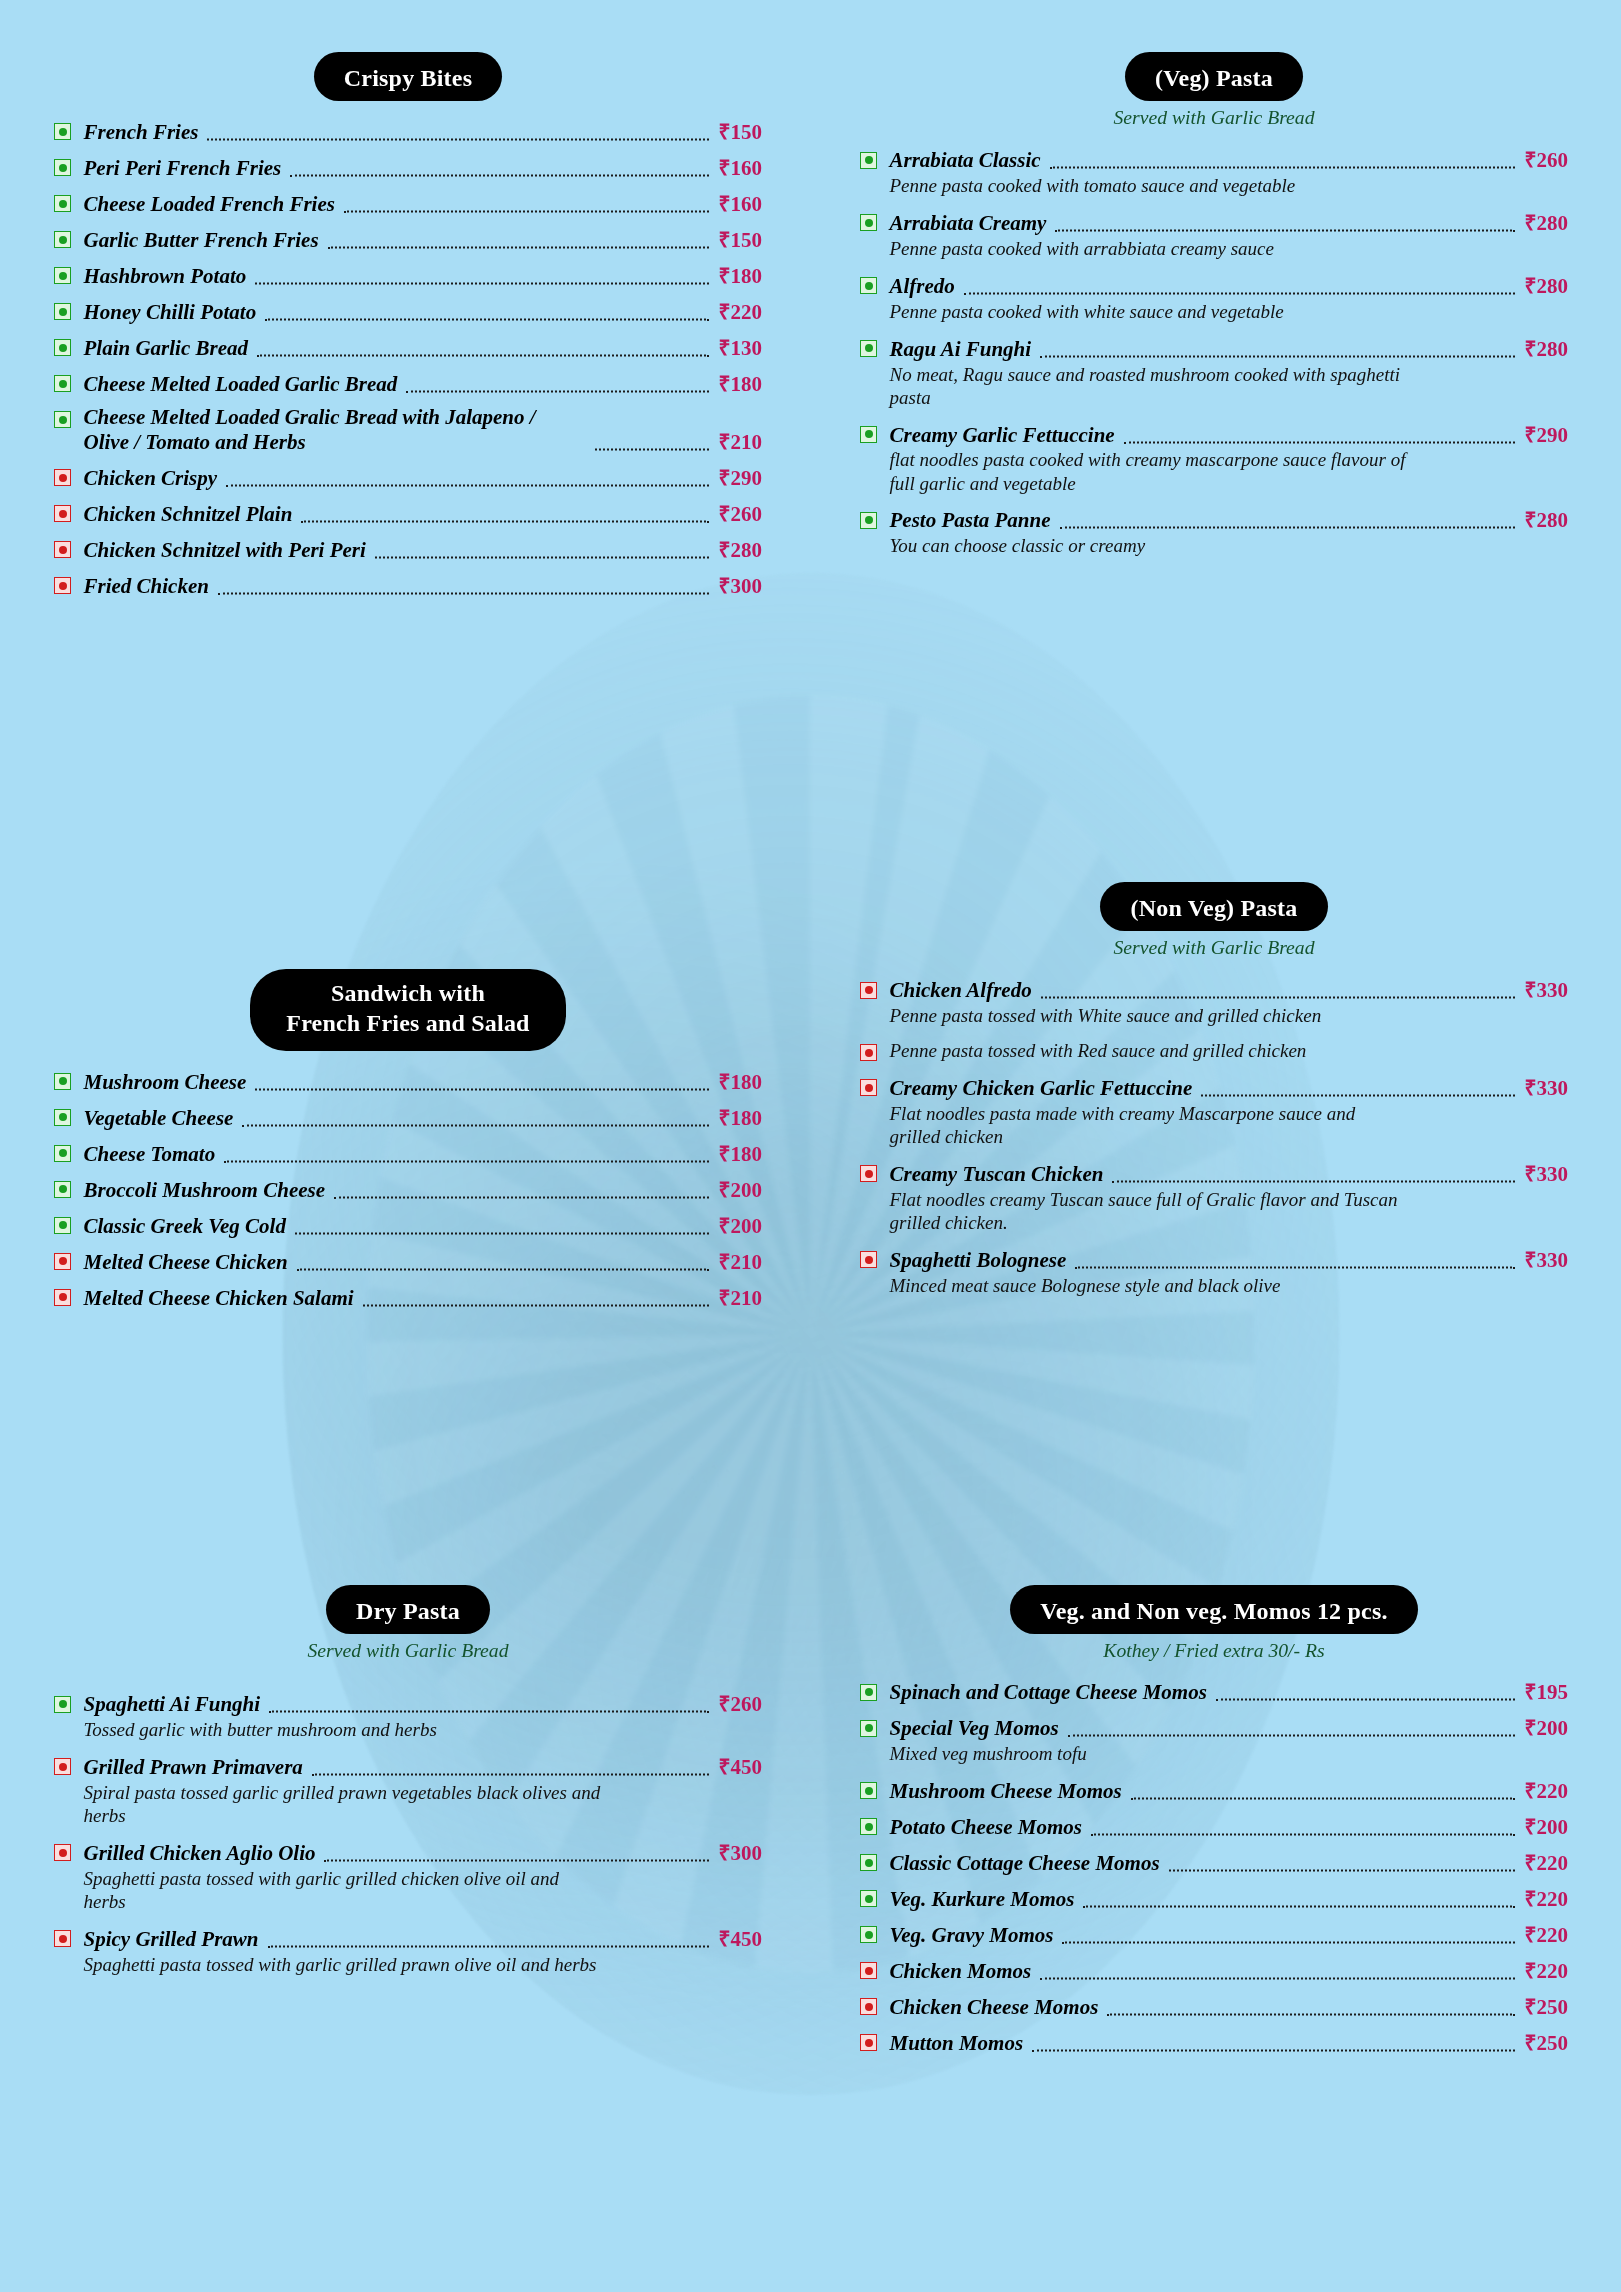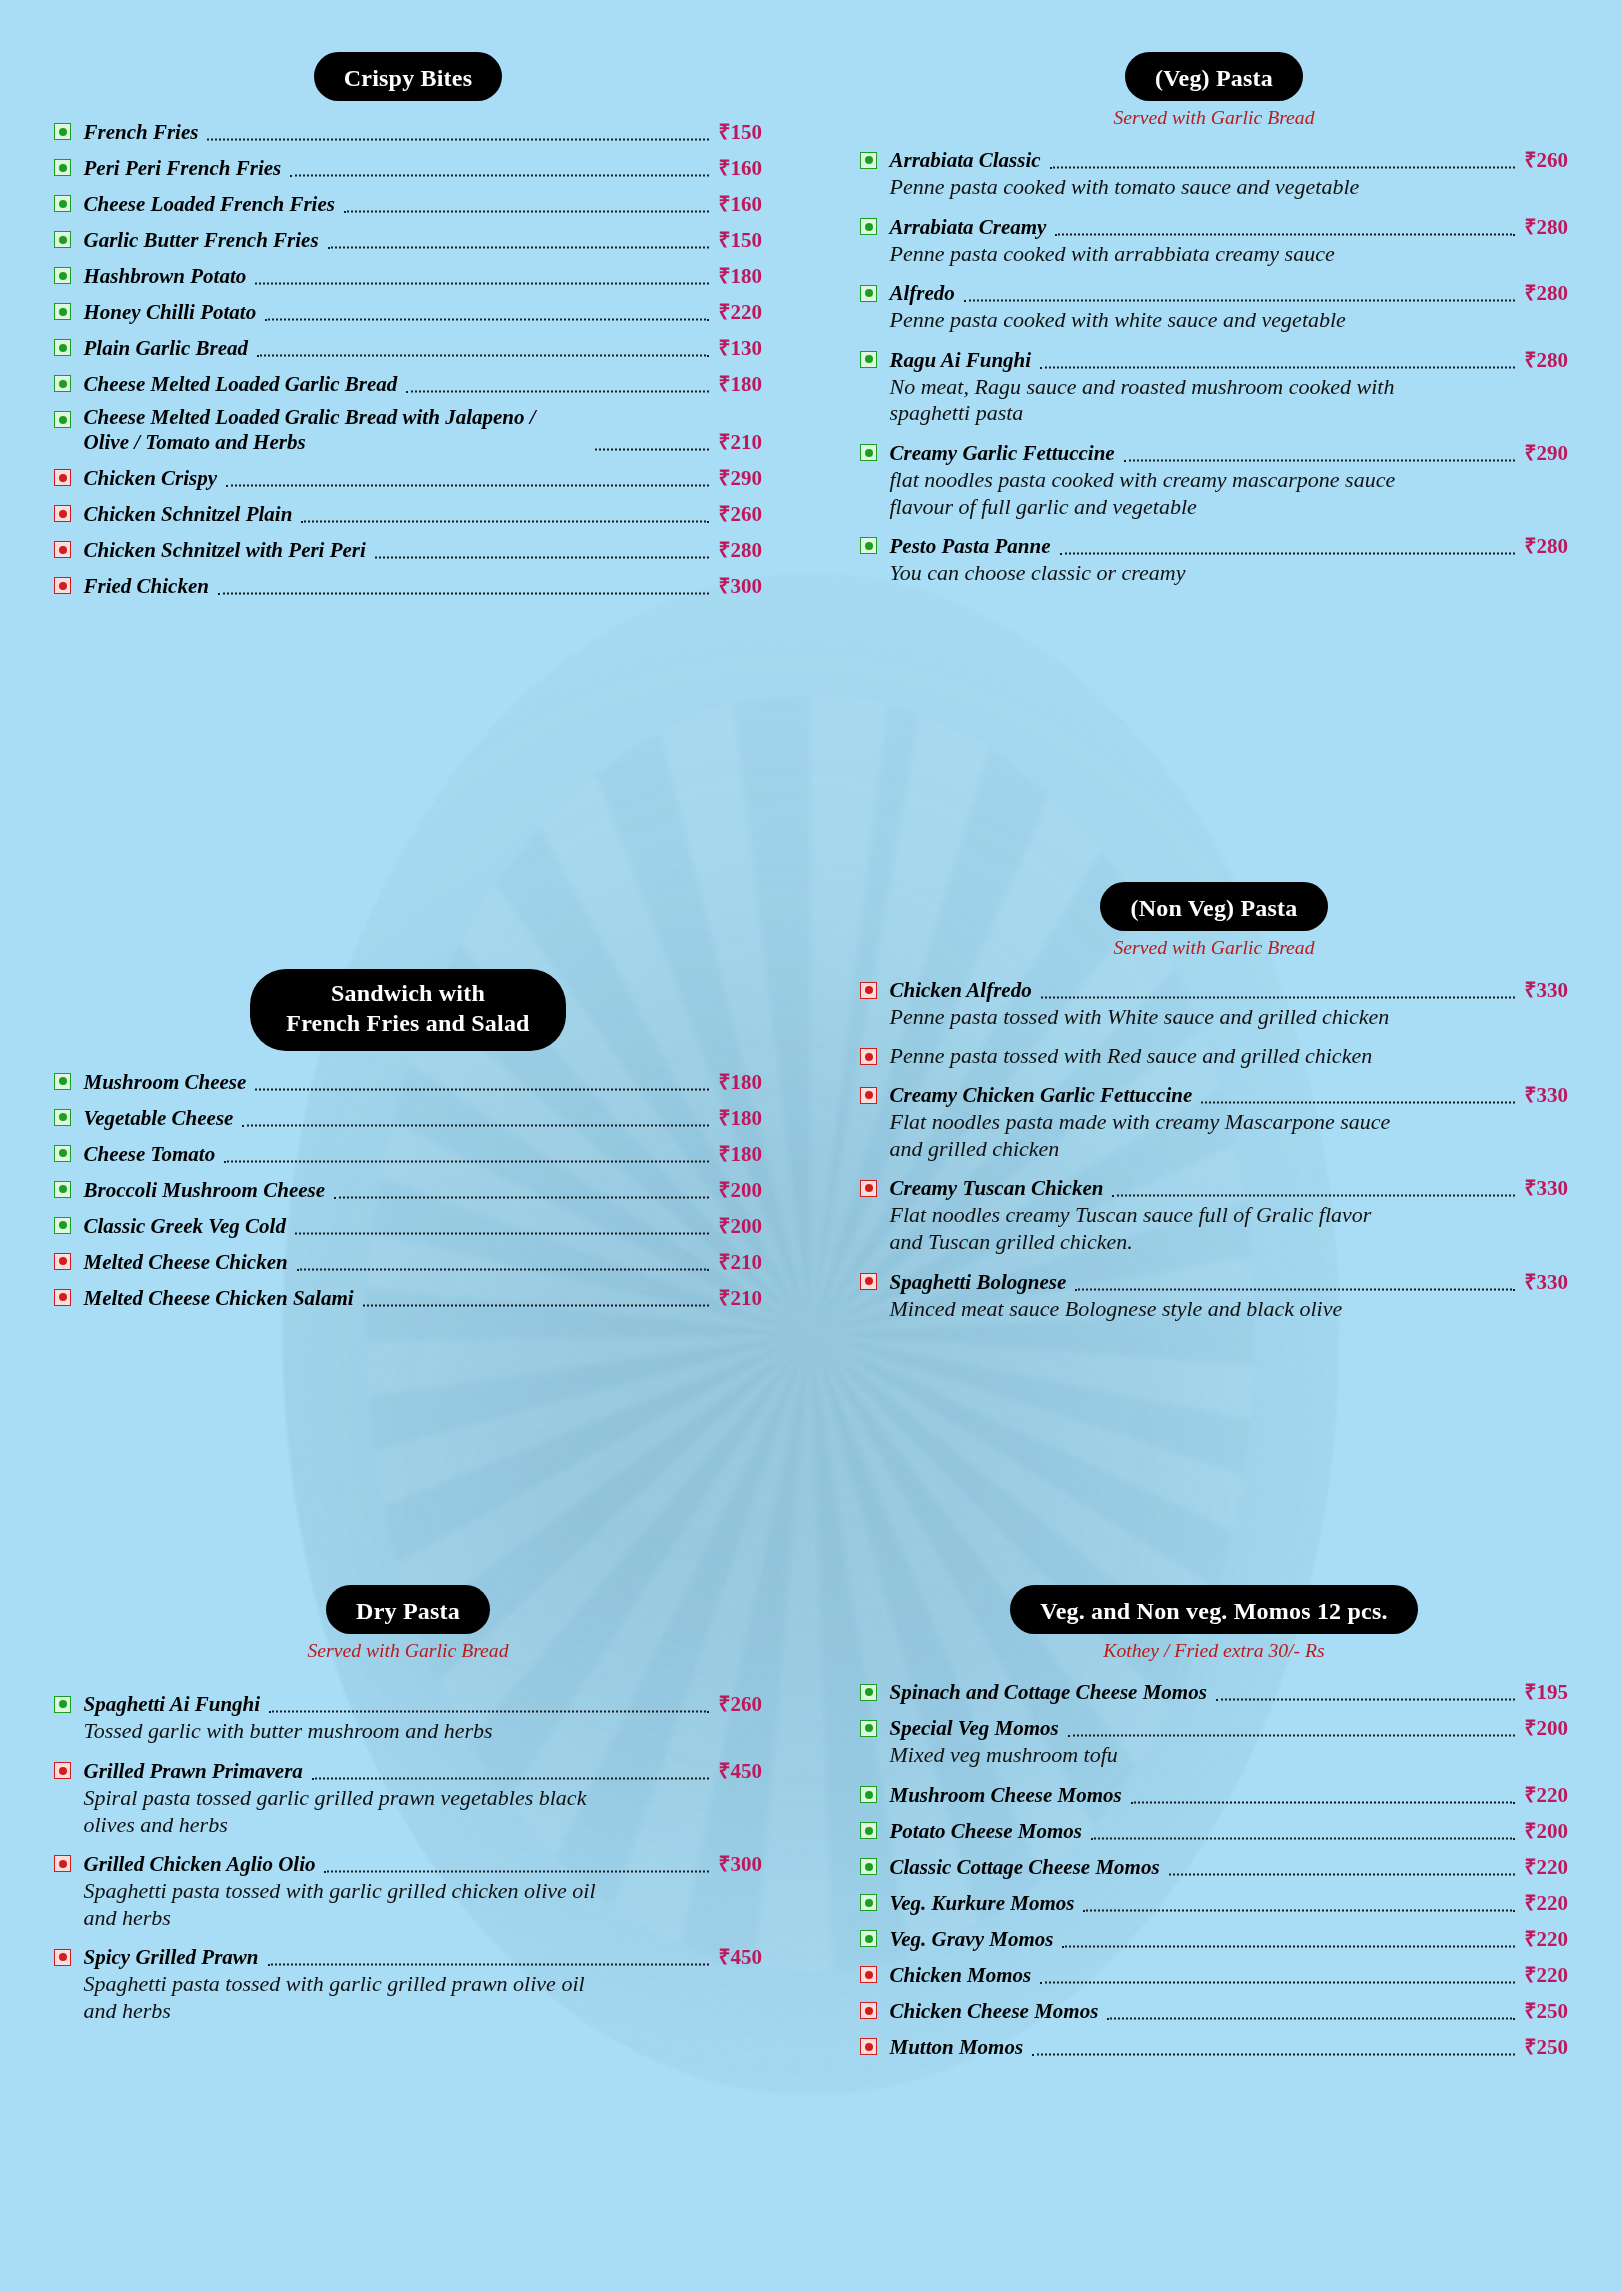--- a/index.html
+++ b/index.html
@@ -54,21 +54,21 @@
     letter-spacing: 0.2px;
     text-align: center;
     line-height: 1.25;
   }
   .pill.two-line { padding: 9px 36px 12.5px; }
   .cat-head { text-align: center; }
   .subtitle {
     text-align: center;
     font-style: italic;
     font-size: 19.7px;
-    color: #b91c1c;
+    color: #14532d;
     margin-top: 5.4px;
   }
 
   .items { margin-top: 16px; }
   .item { display: flex; align-items: flex-start; margin-bottom: 8px; }
   .item.with-desc { margin-bottom: 10.7px; }
 
   .veg-mark, .nonveg-mark {
     flex: 0 0 auto;
     width: 17px; height: 17px;
@@ -105,21 +105,21 @@
     min-width: 16px;
   }
   .price {
     font-weight: bold;
     font-size: 21px;
     color: #be185d;
     white-space: nowrap;
   }
   .idesc {
     font-style: italic;
-    font-size: 22px;
+    font-size: 19px;
     line-height: 1.22;
     color: #111;
     margin-top: 0.9px;
     max-width: 519px;
   }
   .wide-name { max-width: 502px; }
 </style>
 </head>
 <body>
 

